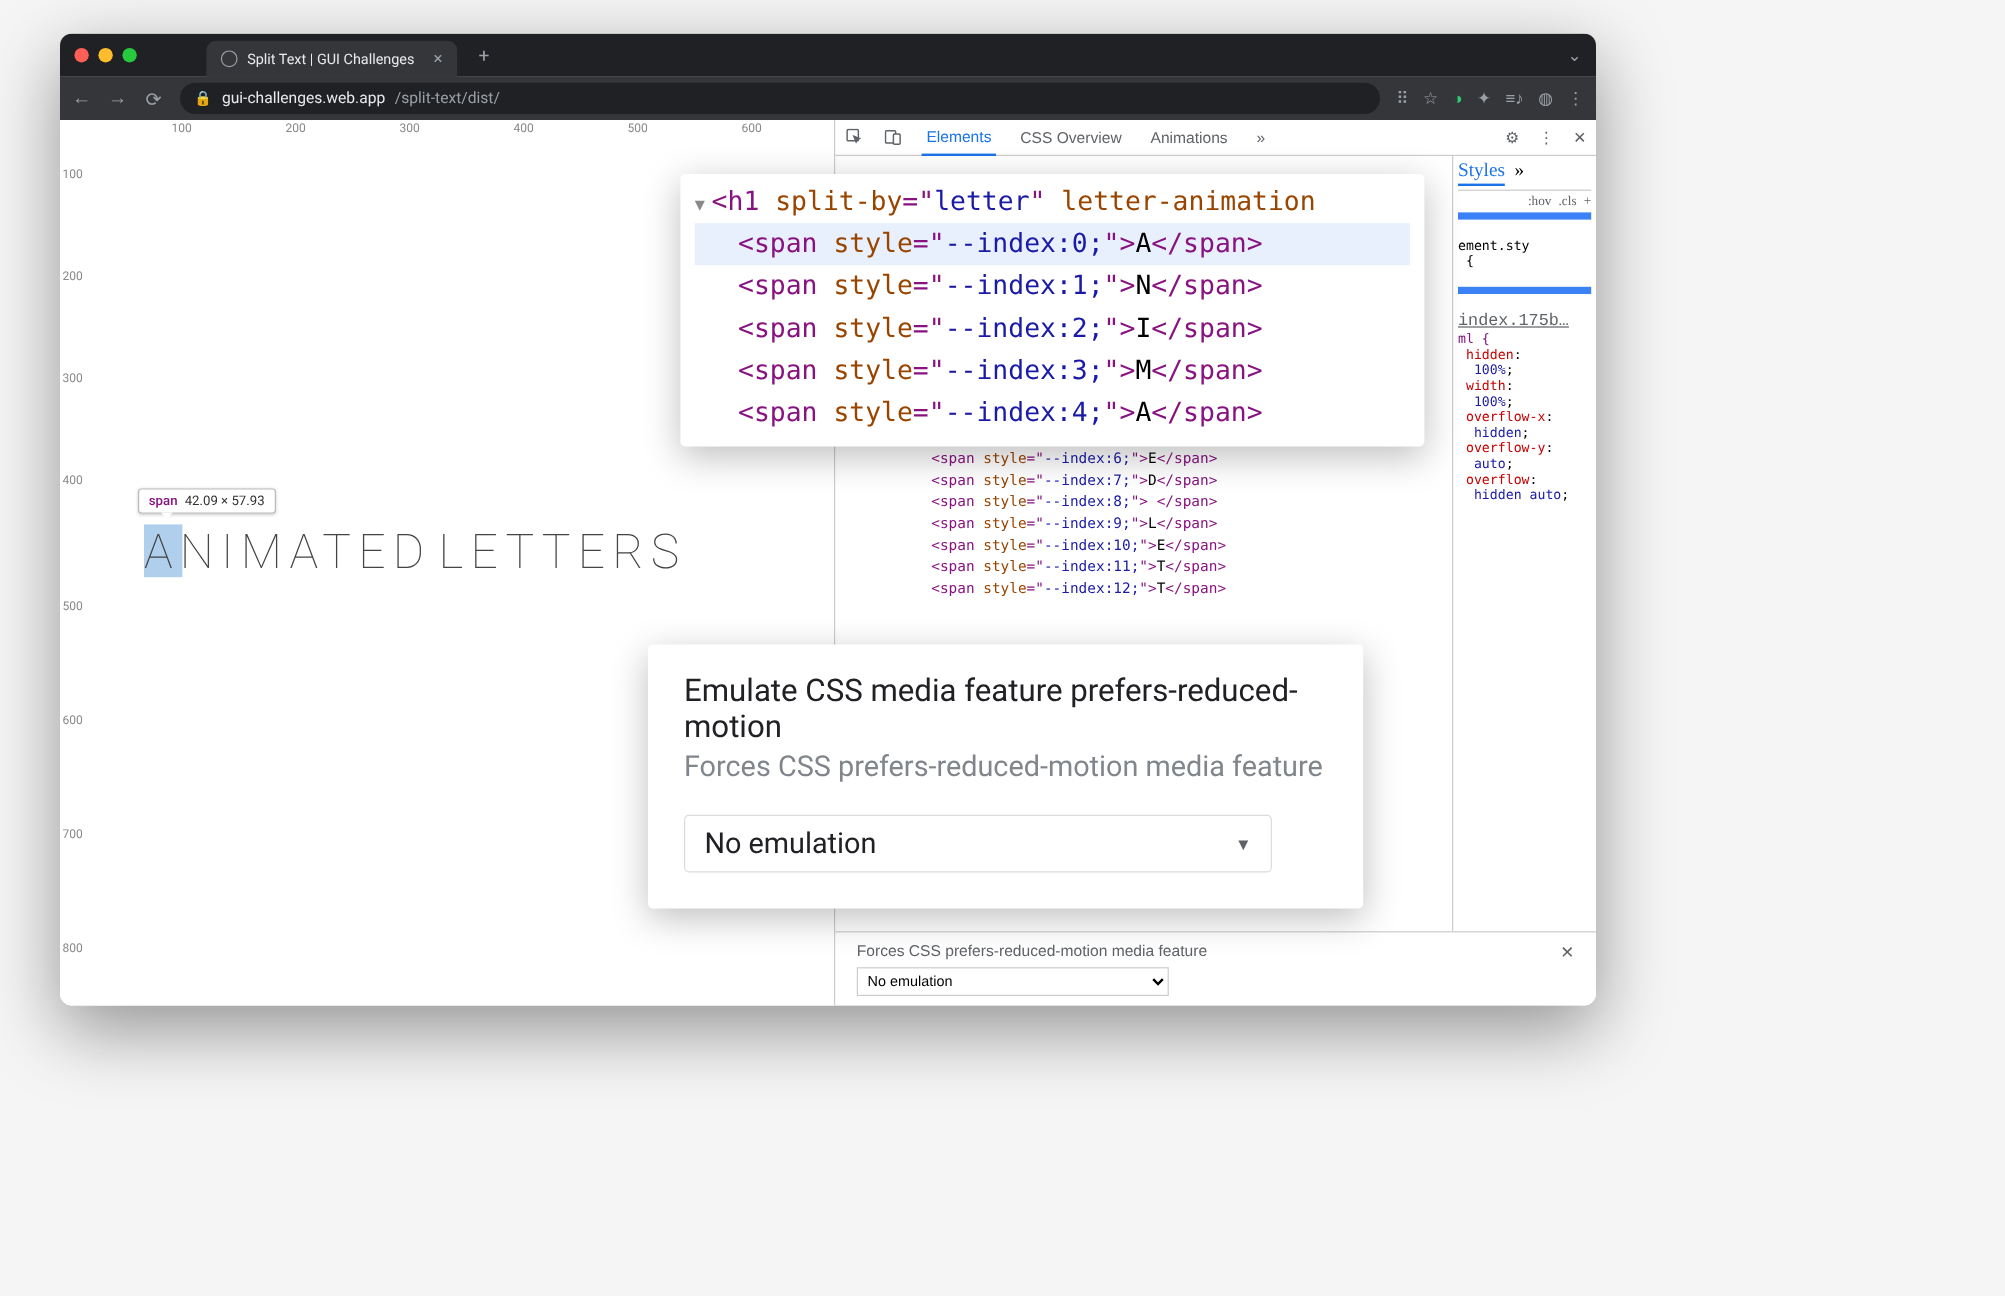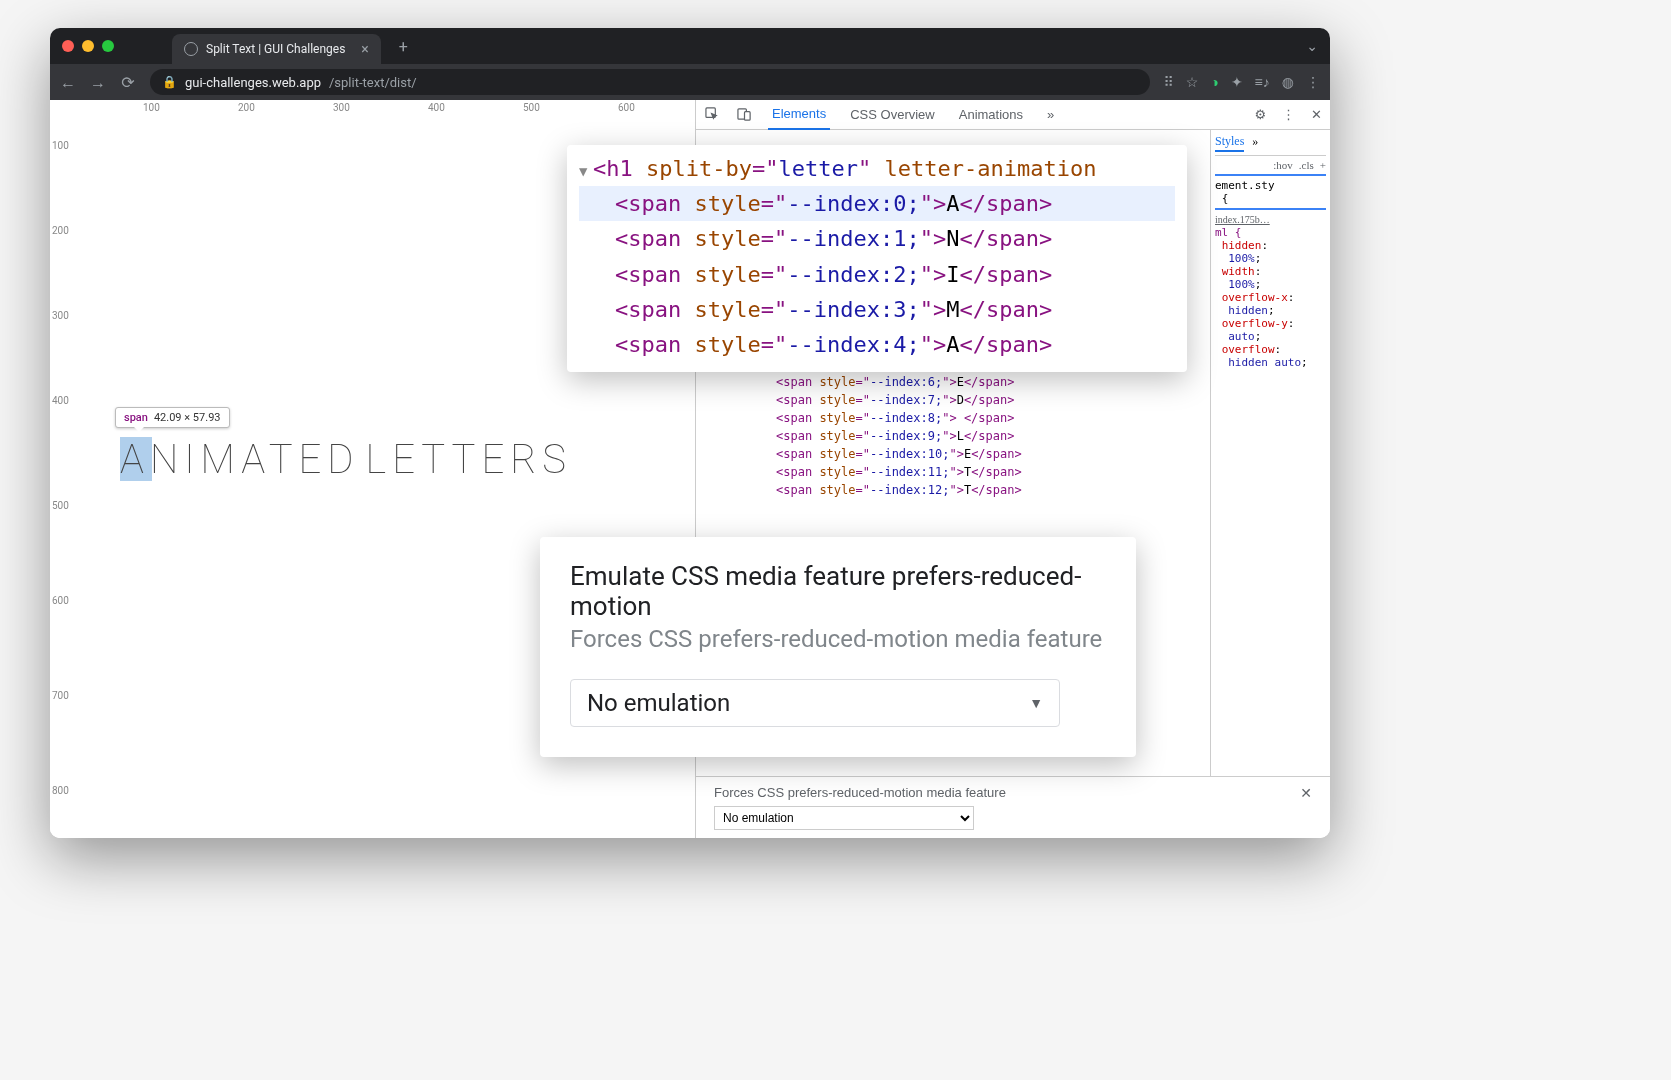--- a/index.html
+++ b/index.html
@@ -175,26 +175,26 @@
 .tag-br { color: #881280; }
 .attr-n { color: #994500; }
 .attr-v { color: #1a1aa6; }
 .txt { color: #000; }
 .punc { color: #881280; }
 .styles-pane {
   width:120px; border-left:1px solid #ccc; font-size:11px; padding:4px;
   font-family: Menlo, monospace;
   overflow:hidden;
 }
-.styles-pane .tabs2 { display:flex; gap:8px; border-bottom:1px solid #ccc; padding-bottom:3px; font-family:-apple-system; font-size:12px;}
+.styles-pane .tabs2 { display:flex; gap:8px; border-bottom:1px solid #ccc; padding-bottom:3px; font-family:-apple-system; font-size:16px;}
 .styles-pane .tabs2 .act{ color:#1a73e8; border-bottom:2px solid #1a73e8; padding-bottom:1px;}
 .styles-pane .row2{ display:flex; justify-content:flex-end; gap:6px; padding:3px 0; color:#5f6368; font-family:-apple-system; font-size:11px;}
-.styles-pane .sec { border-top:2px solid #3b82f6; padding:3px 0;}
+.styles-pane .sec { border-top:6px solid #3b82f6; padding:15px 0;}
 .css-sel{color:#881280;} .css-prop{color:#c80000;} .css-val{color:#1a1aa6;}
-.link{color:#5f6368; text-decoration:underline; font-family:Liberation Serif, serif; font-size:10px;}
+.link{color:#5f6368; text-decoration:underline; font-family:Liberation Mono, monospace; font-size:14px;}
 .dt-console {
   border-top:1px solid #ccc;
   padding:8px 18px;
   font-size:13px;
   color:#333;
 }
 .dt-console .lbl { color:#5f6368; margin-bottom:6px;}
 .dt-console select{
   width:260px; height:24px; border:1px solid #ccc; font-size:12px; padding:0 4px; background:#fff;
 }

